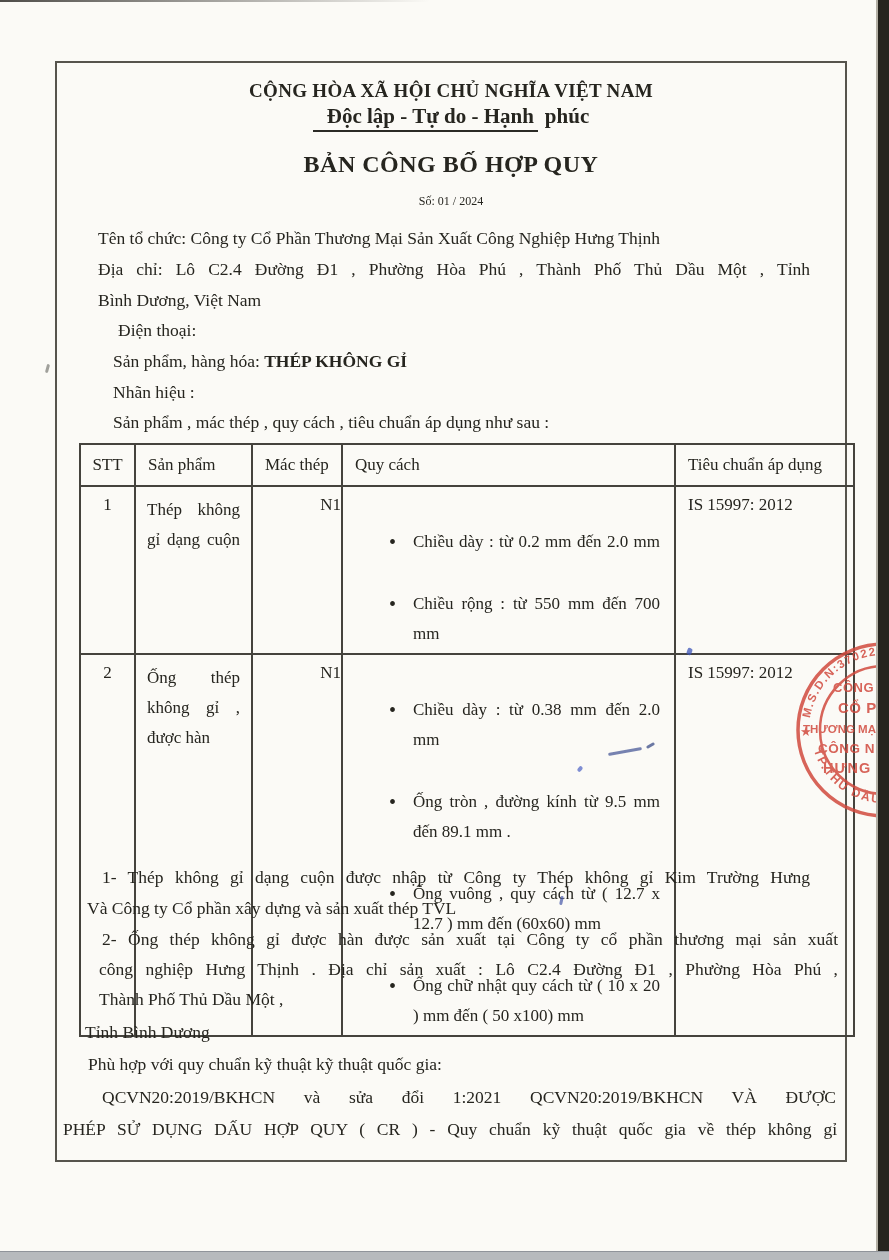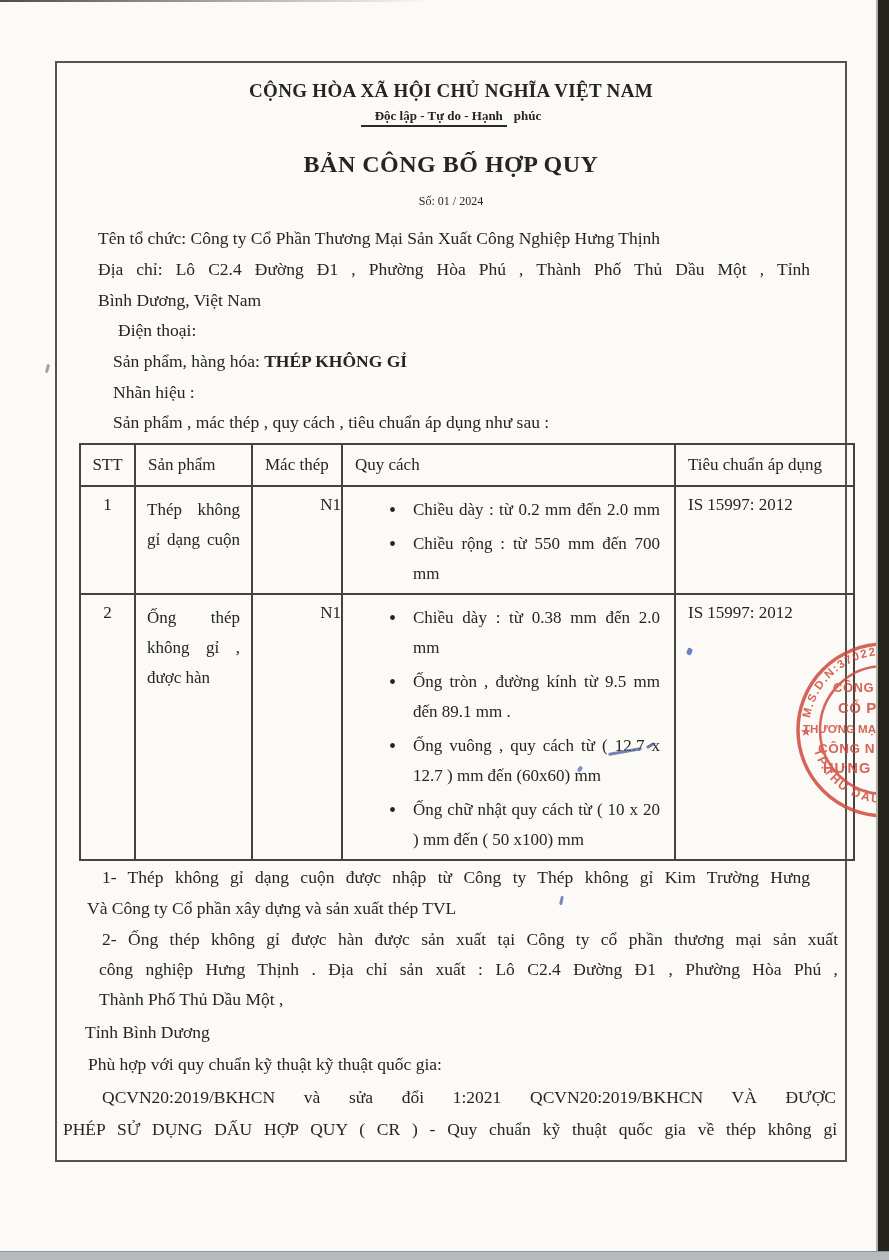--- a/index.html
+++ b/index.html
@@ -6,40 +6,40 @@
   body{width:889px;height:1260px;position:relative;overflow:hidden;
        background:#fbfaf6;font-family:"Liberation Serif","DejaVu Serif",serif;color:#26251f;}
   .page{position:absolute;inset:0;}
   
   .doc{position:absolute;left:55px;top:61px;width:788px;height:1097px;
        border:2px solid #56544d;}
   .ln{position:absolute;font-size:17.5px;line-height:30px;white-space:nowrap;}
   .j{white-space:normal;text-align:justify;text-align-last:justify;}
   .ctr{left:0;width:100%;text-align:center;white-space:nowrap;}
   .h1{top:13px;font-size:19px;font-weight:bold;letter-spacing:.3px;}
-  .h2{top:38px;font-size:13px;font-weight:bold;}
+  .h2{top:38px;font-size:21px;font-weight:bold;}
   .h2 .ul{border-bottom:2px solid #2b2a25;padding:0 4px 2px 14px;}
   .h2 .tail{margin-left:7px;}
   .title{top:86px;font-size:24px;font-weight:bold;letter-spacing:.5px;}
   .so{top:123px;font-size:12px;}
   .bold{font-weight:bold;}
   
   table.spec{position:absolute;left:22px;top:380px;width:774px;border-collapse:collapse;
              table-layout:fixed;font-size:17px;}
   table.spec td{border:2px solid #45433d;vertical-align:top;padding:0;}
   table.spec tr.hd td{height:40px;vertical-align:middle;padding-left:12px;}
   td.c-stt{text-align:center;padding-left:0 !important;}
   td.cell{padding-top:8px !important;}
   td.c-sp{padding-left:11px !important;padding-right:11px !important;}
   td.c-mt{text-align:right;}
   td.c-tc{padding-left:12px !important;}
   .cl{display:block;line-height:30px;}
   .cl.j{display:block;}
   ul.qc{margin:0;padding:8px 14px 0 44px;list-style:none;}
-  ul.qc li{position:relative;padding-left:26px;margin-bottom:4px;line-height:30px;}
+  ul.qc li{position:relative;padding-left:26px;margin-bottom:4px;line-height:30px;margin-top:32px;}
   ul.qc li::before{content:"•";position:absolute;left:2px;top:0;font-size:20px;line-height:30px;}
   .bl{display:block;line-height:30px;}
   
   .stamp{position:absolute;left:794px;top:640px;width:190px;height:190px;z-index:5;
          opacity:.85;pointer-events:none;}
   .stamp text{font-family:"Liberation Sans","DejaVu Sans",sans-serif;font-weight:bold;}
   
   .scan-right{position:absolute;left:876px;top:0;width:13px;height:1260px;z-index:20;
       background:linear-gradient(to right,#b3afa4 0 2px,#26241e 2px);}
   .scan-bottom{position:absolute;left:0;top:1251px;width:889px;height:9px;z-index:21;

